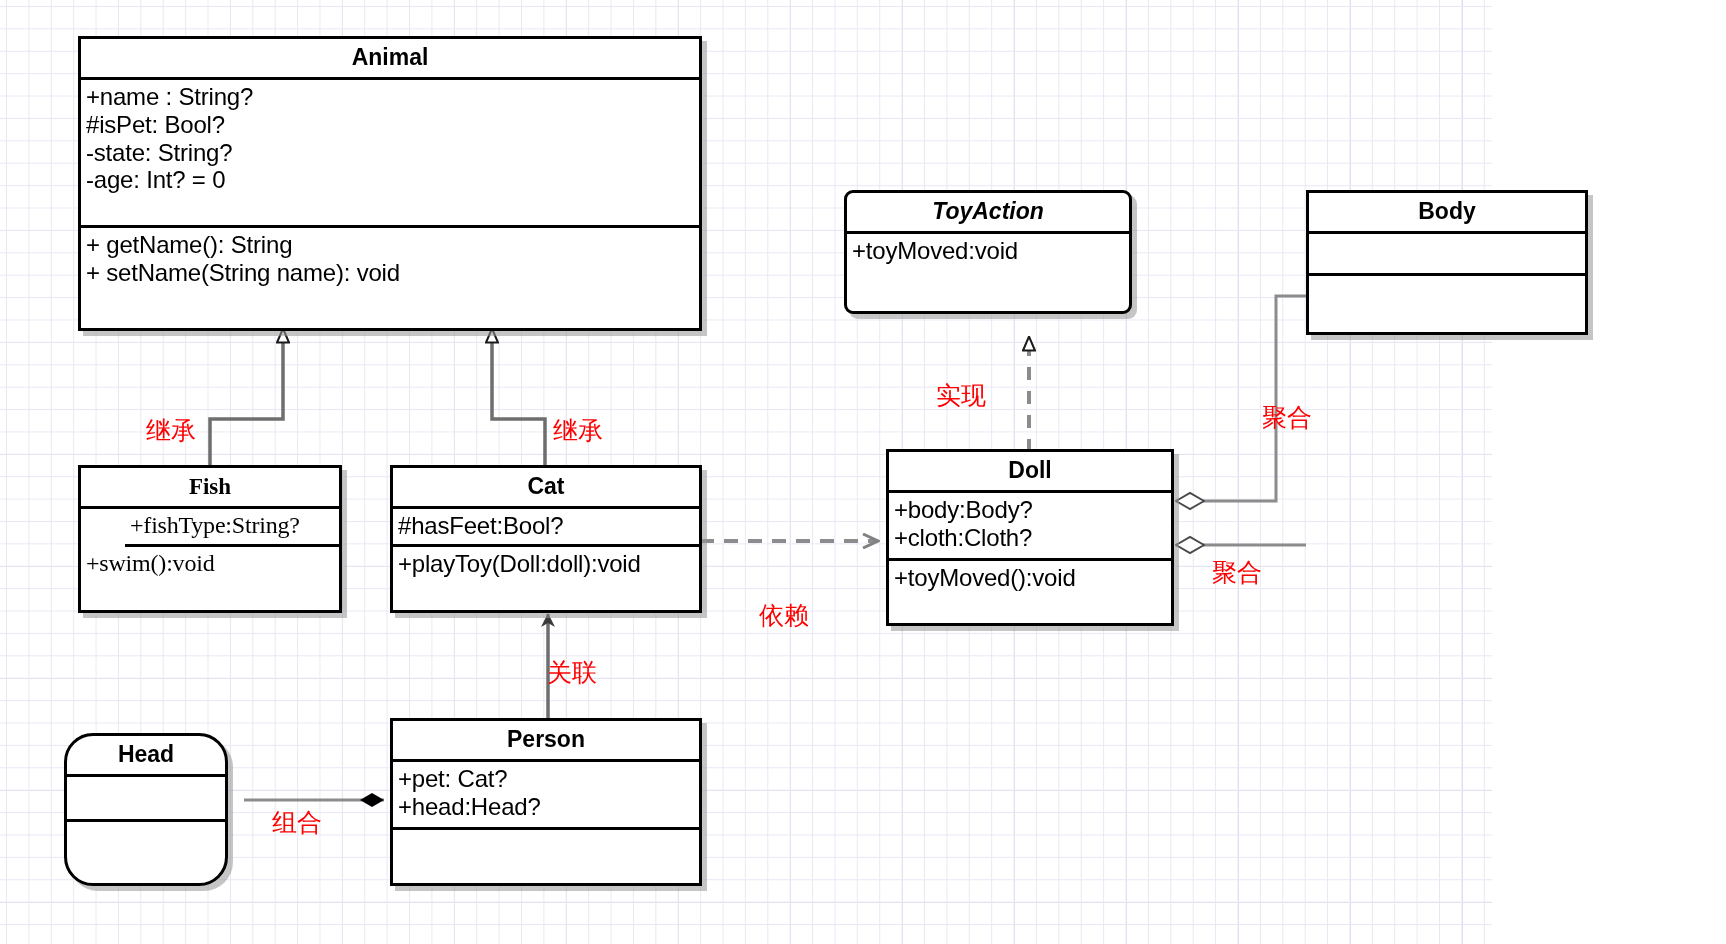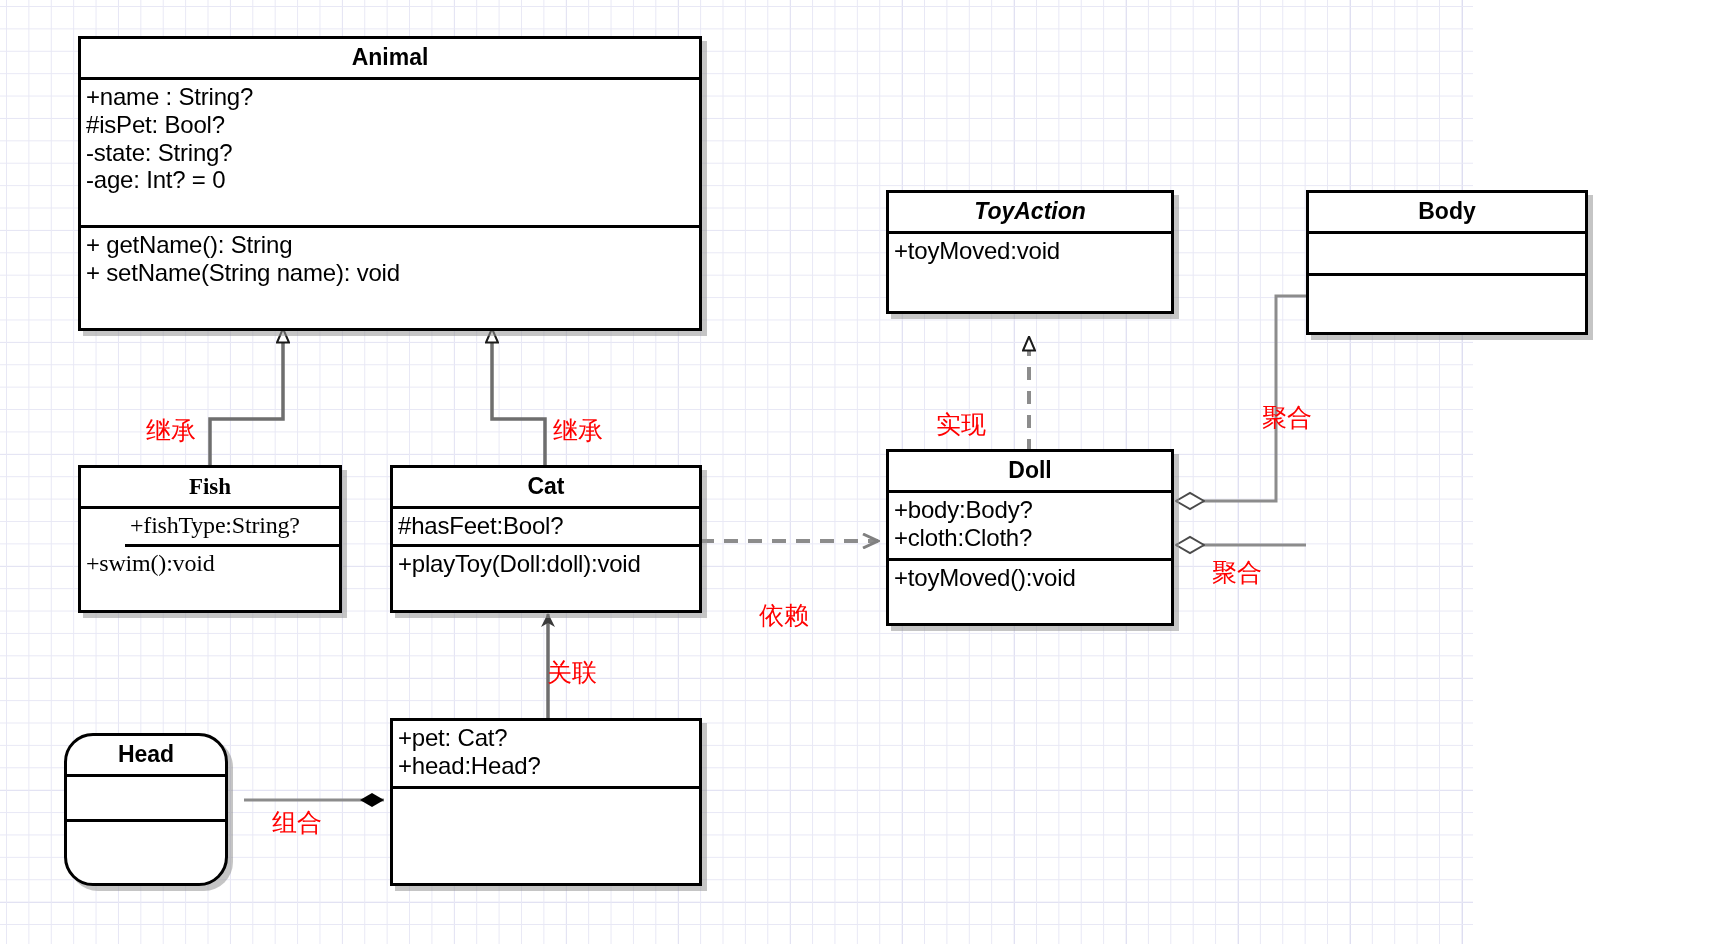--- a/index.html
+++ b/index.html
@@ -13,20 +13,21 @@
     position:relative;
     width:1473px;height:944px;
     background-color:#ffffff;
     background-image:
       linear-gradient(to right, #e8e8f5 1px, transparent 1px),
       linear-gradient(to bottom, #e8e8f5 1px, transparent 1px),
       linear-gradient(to right, #d9d9ef 1px, transparent 1px),
       linear-gradient(to bottom, #d9d9ef 1px, transparent 1px);
     background-size: 22.4px 22.4px, 22.4px 22.4px, 112px 112px, 112px 112px;
     background-position: 6px 6px, 6px 6px, 6px 6px, 6px 6px;
+    padding-left: 19px;
   }
   
   .uml{
     position:absolute;
     background:#ffffff;
     border:3px solid #000000;
     box-sizing:border-box;
     box-shadow:5px 5px 0 0 rgba(150,150,150,0.55);
     z-index:5;
   }
@@ -152,34 +153,35 @@
     <div class="title">Cat</div>
     <div class="cmp" style="height:38px;">
       <div class="row">#hasFeet:Bool?</div>
     </div>
     <div class="cmp">
       <div class="row">+playToy(Doll:doll):void</div>
     </div>
   </div>
 
   <div class="uml" style="left:390px;top:718px;width:312px;height:168px;">
+    <div class="title">Person</div>
     <div class="cmp" style="height:68px;">
       <div class="row">+pet: Cat?</div>
       <div class="row">+head:Head?</div>
     </div>
     <div class="cmp"></div>
   </div>
 
   <div class="uml" style="left:64px;top:733px;width:164px;height:153px;border-radius:29px;">
     <div class="title">Head</div>
     <div class="cmp" style="height:45px;"></div>
     <div class="cmp"></div>
   </div>
 
-  <div class="uml" style="left:886px;top:190px;width:288px;height:124px;">
+  <div class="uml" style="left:844px;top:190px;width:288px;height:124px;border-radius:9px;">
     <div class="title abstract">ToyAction</div>
     <div class="cmp">
       <div class="row">+toyMoved:void</div>
     </div>
   </div>
 
   <div class="uml" style="left:1306px;top:190px;width:282px;height:145px;">
     <div class="title">Body</div>
     <div class="cmp" style="height:42px;"></div>
     <div class="cmp"></div>
@@ -192,20 +194,20 @@
       <div class="row">+cloth:Cloth?</div>
     </div>
     <div class="cmp">
       <div class="row">+toyMoved():void</div>
     </div>
   </div>
 
 
   <div class="lbl" style="left:146px;top:418px;">继承</div>
   <div class="lbl" style="left:553px;top:418px;">继承</div>
-  <div class="lbl" style="left:936px;top:412px;">实现</div>
+  <div class="lbl" style="left:936px;top:383px;">实现</div>
   <div class="lbl" style="left:759px;top:556px;margin-top:47px;">依赖</div>
   <div class="lbl" style="left:547px;top:660px;">关联</div>
   <div class="lbl" style="left:272px;top:810px;">组合</div>
   <div class="lbl" style="left:1262px;top:405px;">聚合</div>
   <div class="lbl" style="left:1212px;top:560px;">聚合</div>
 
 </div>
 
 </body></html>

